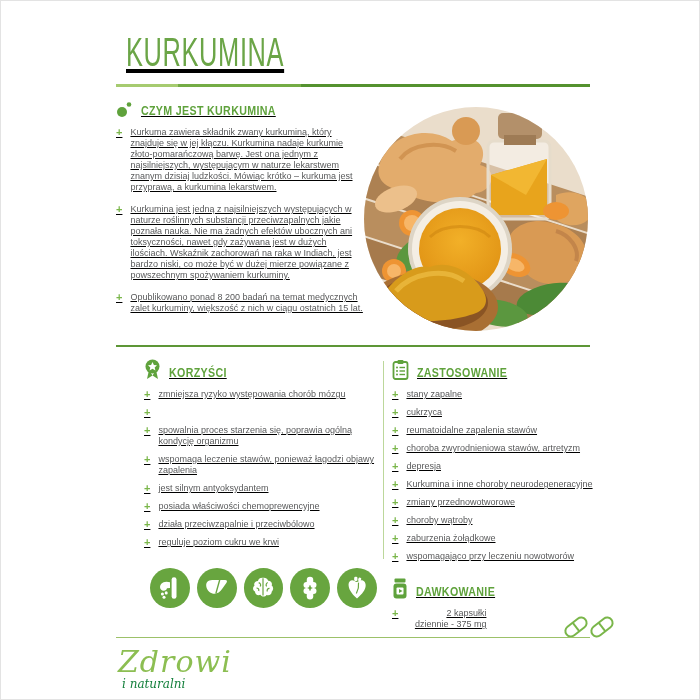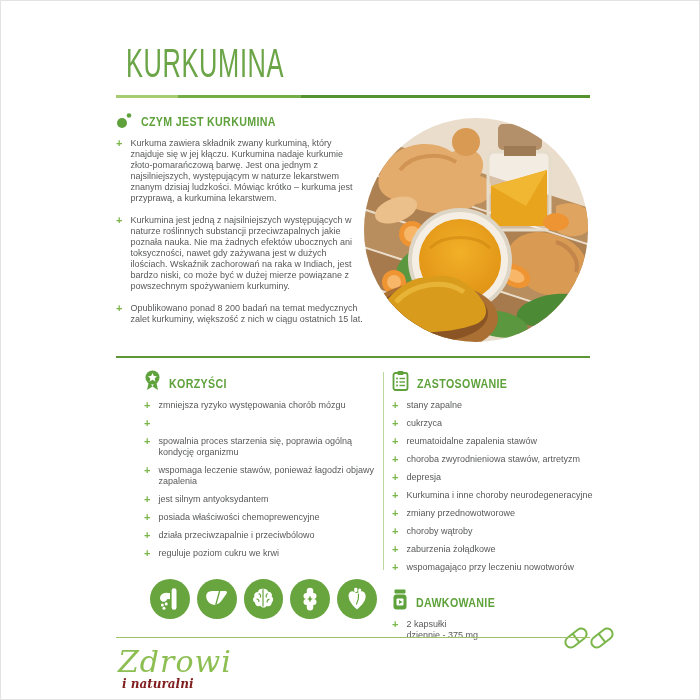--- a/index.html
+++ b/index.html
@@ -1,20 +1,20 @@
 <!DOCTYPE html>
 <html><head>
 <meta charset="utf-8">
 <style>
   html,body{margin:0;padding:0;background:#fff;}
   .page{
     position:relative;width:698px;height:698px;border:1px solid #e3e3e3;
     background:#fff;font-family:"Liberation Sans",sans-serif;overflow:hidden;
   }
-  .content{position:absolute;left:115px;top:16px;width:474px;}
+  .content{position:absolute;left:115px;top:5px;width:474px;text-decoration:underline;}
   
   .title{
     margin:24px 0 0 10px;font-size:41px;line-height:44px;font-weight:400;
     color:#6BA547;letter-spacing:1px;transform:scaleX(.62);transform-origin:left;
     white-space:nowrap;
   }
   .grad-bar{height:3px;margin-top:10px;
     background:linear-gradient(to right,#A6CB70 0%,#A6CB70 13%,#74AC45 13%,#74AC45 39%,#54922F 39%,#54922F 100%);}
   
   .sec-head{display:flex;align-items:flex-end;gap:8px;margin-bottom:9px;}
@@ -40,29 +40,29 @@
   .col-left{width:233px;flex:0 0 auto;}
   .col-right{width:226px;flex:0 0 auto;margin-left:15px;}
   .col-divider{position:absolute;left:239px;top:2px;width:1px;height:198px;background:#BCD79B;}
   
   .organ-row{display:flex;gap:7px;margin-top:20px;margin-left:6px;}
   .organ{width:40px;height:40px;border-radius:50%;background:#68A53F;
     display:flex;align-items:center;justify-content:center;}
   
   .dosage{margin-top:16px;}
   .dosage-row{display:flex;align-items:flex-start;gap:8px;}
-  .dosage-row .li-text{width:80px;}
+  .dosage-row .li-text{width:80px;text-align:right;}
   .capsules{margin-top:2px;}
   
   .footer{position:absolute;left:115px;width:474px;bottom:8px;}
   .logo{margin-top:9px;margin-left:2px;}
   .logo-main{font-family:"DejaVu Serif",serif;font-style:italic;font-weight:400;
     font-size:30px;line-height:30px;color:#8CBE52;letter-spacing:1px;}
-  .logo-sub{font-family:"DejaVu Serif",serif;font-style:italic;font-weight:700;
-    font-size:12px;line-height:14px;color:#7f1d1d;margin-left:4px;}
+  .logo-sub{font-family:"DejaVu Serif",serif;font-style:italic;font-weight:400;
+    font-size:12px;line-height:14px;color:#15803d;margin-left:4px;}
 </style>
 </head>
 <body>
 
 <div class="page">
   <div class="content">
 
     <h1 class="title">KURKUMINA</h1>
     <div class="grad-bar"></div>
 

